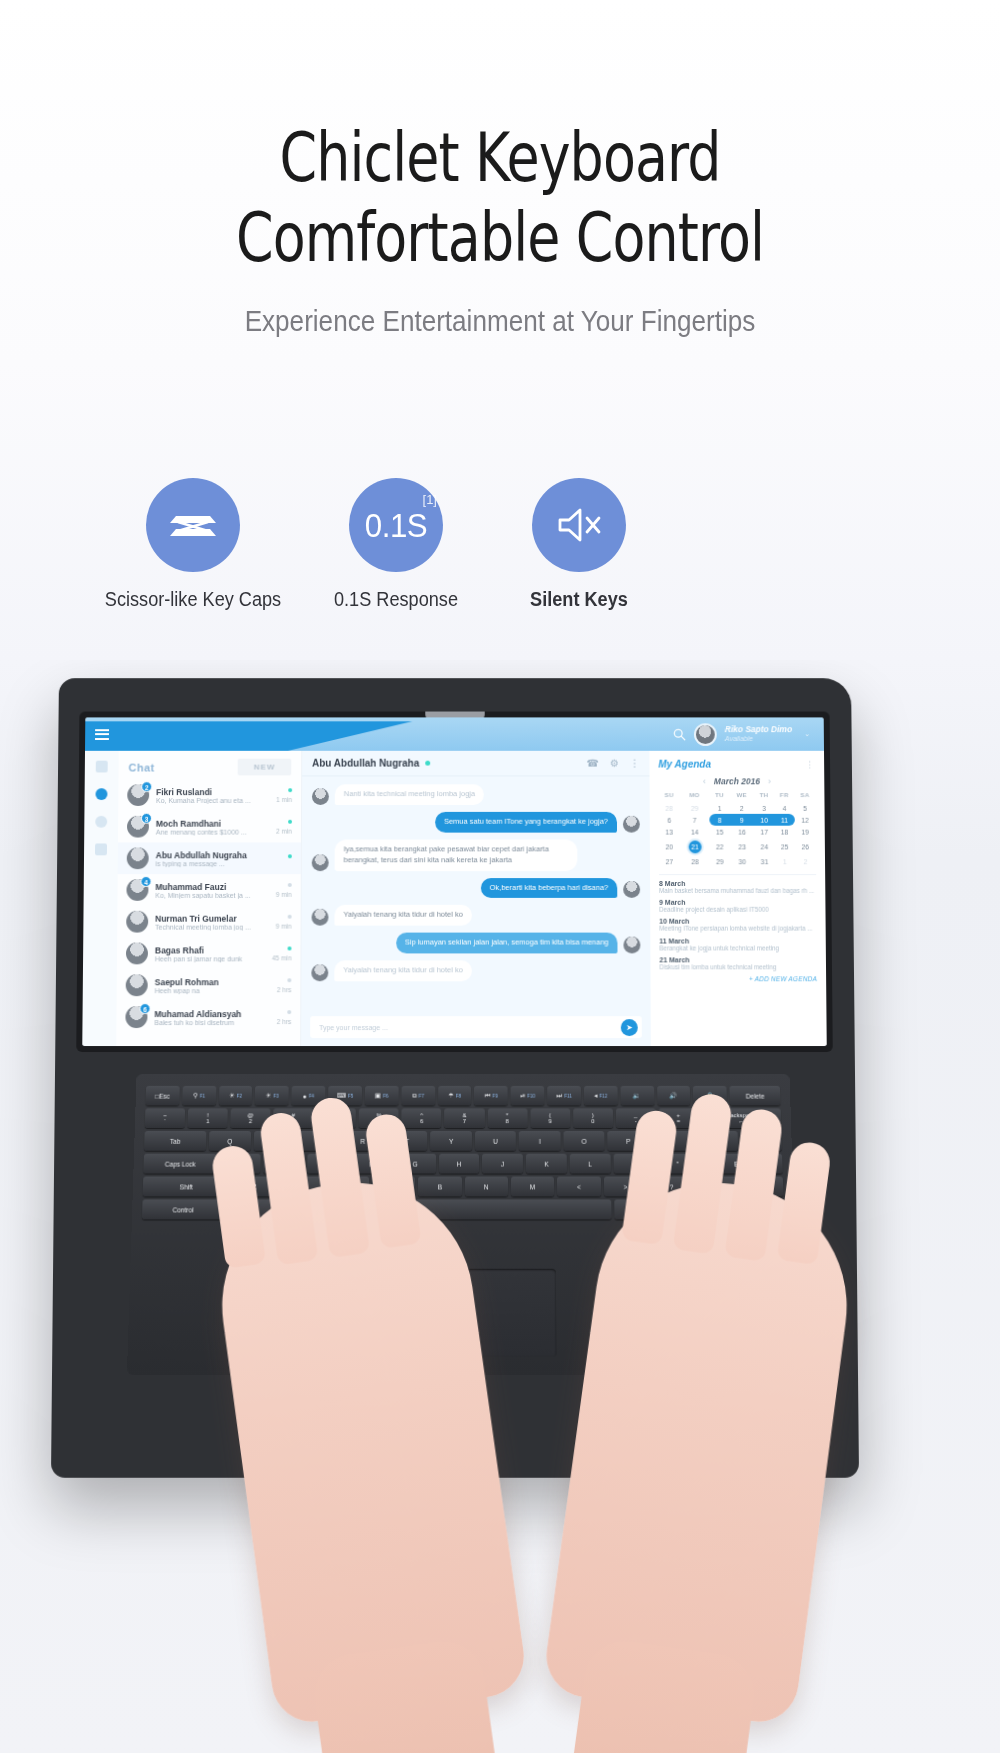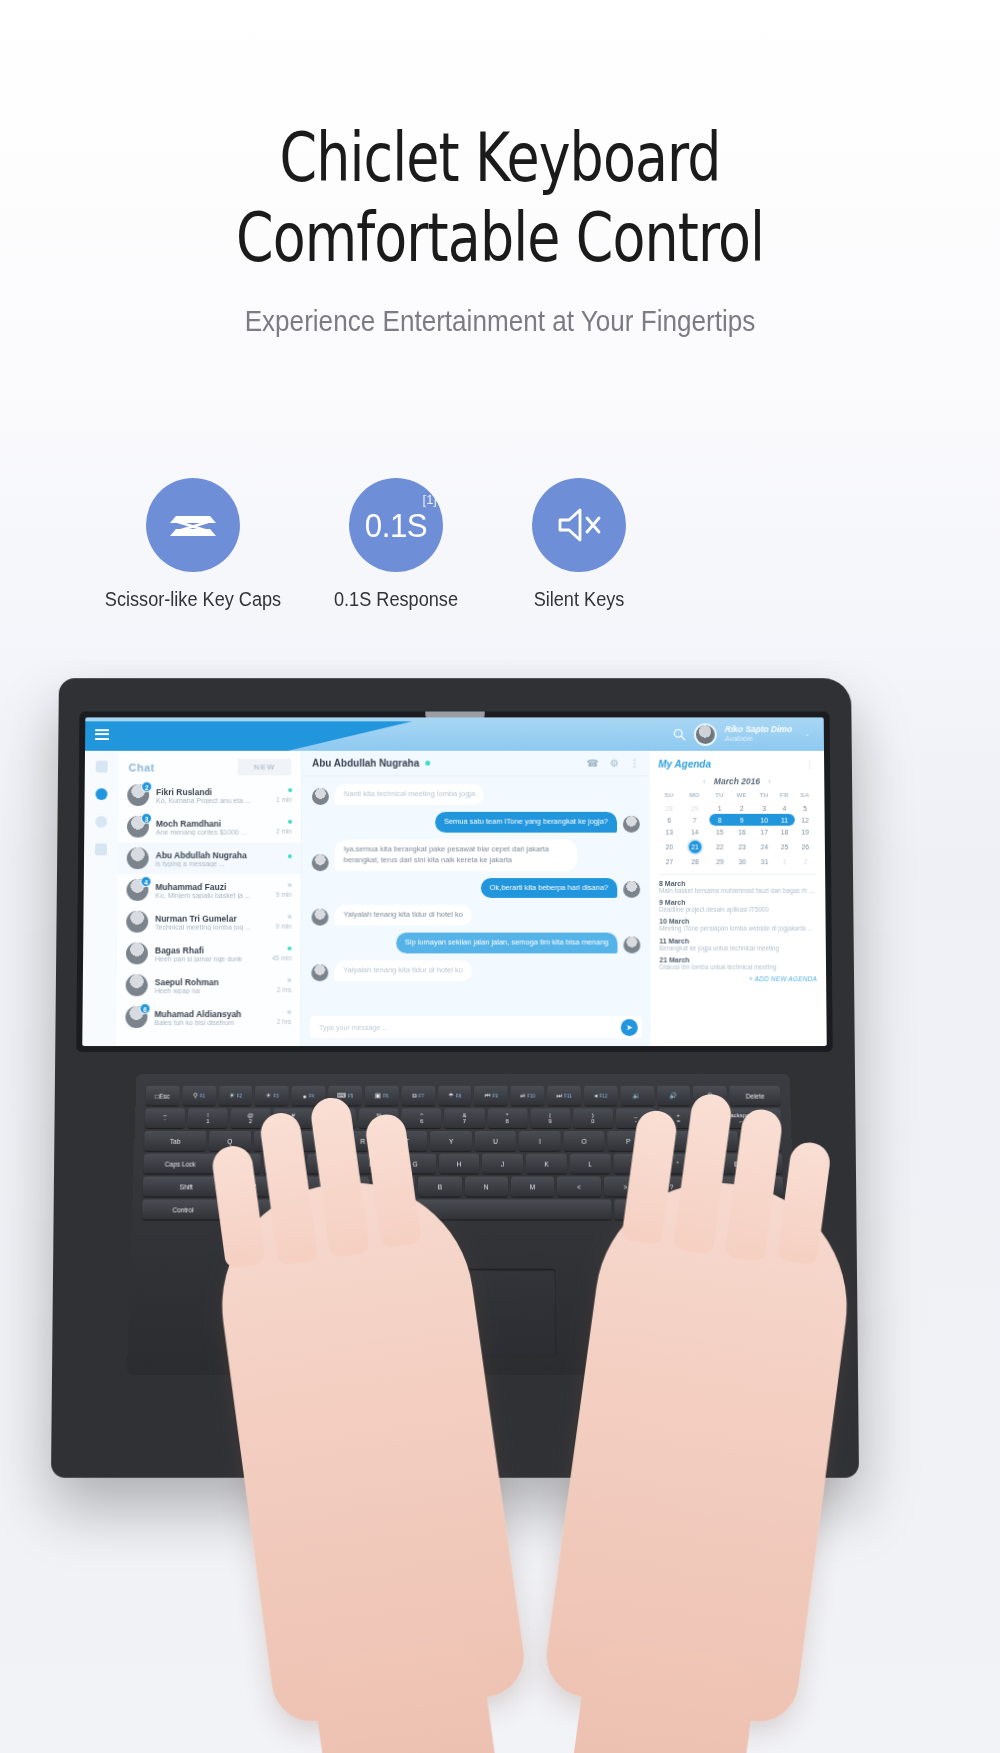--- a/index.html
+++ b/index.html
@@ -39,21 +39,21 @@
   
   .features {
     position: absolute; top: 478px; left: 78px;
     width: 845px; height: 150px;
     display: flex; align-items: flex-start;
   }
   .feature { position: relative; text-align: center; }
   .feat-0 { width: 230px; text-align: center; }
   .feat-1 { width: 176px; }
   .feat-2 { width: 220px; }
-  .feat-3 { width: 190px; }
+  .feat-3 { width: 190px; font-weight: bold; }
   .badge {
     width: 94px; height: 94px; border-radius: 50%;
     background: #6e8fd8;
     margin: 0 auto;
     display: flex; align-items: center; justify-content: center;
     position: relative;
   }
   .badge-1 { background: #6e8fd8; }
   .feat-label {
     margin-top: 16px;

